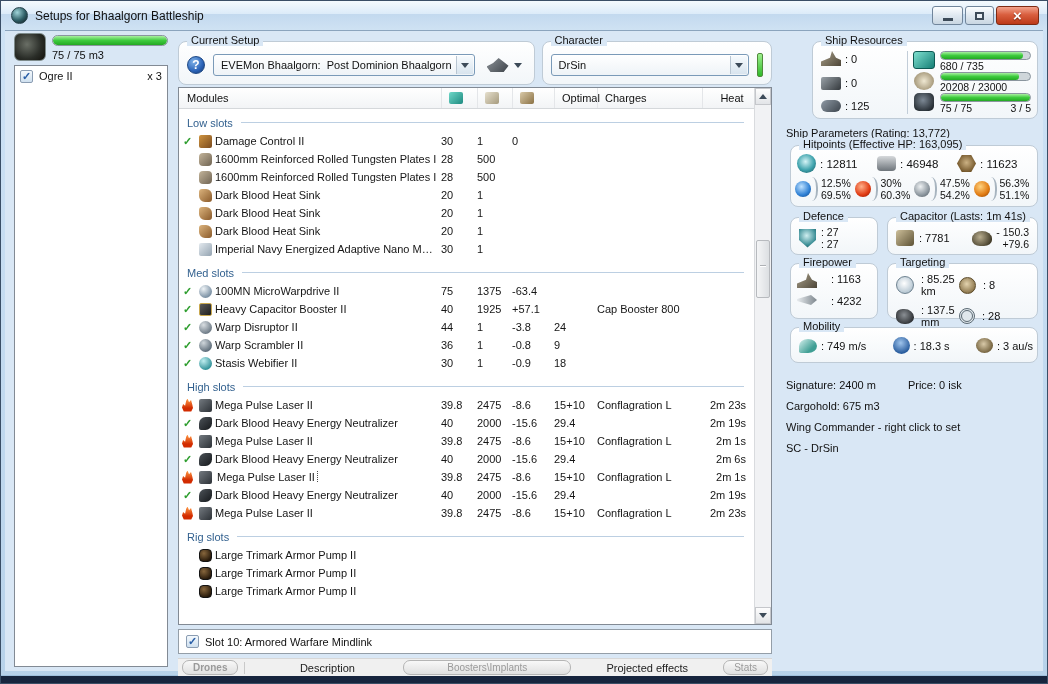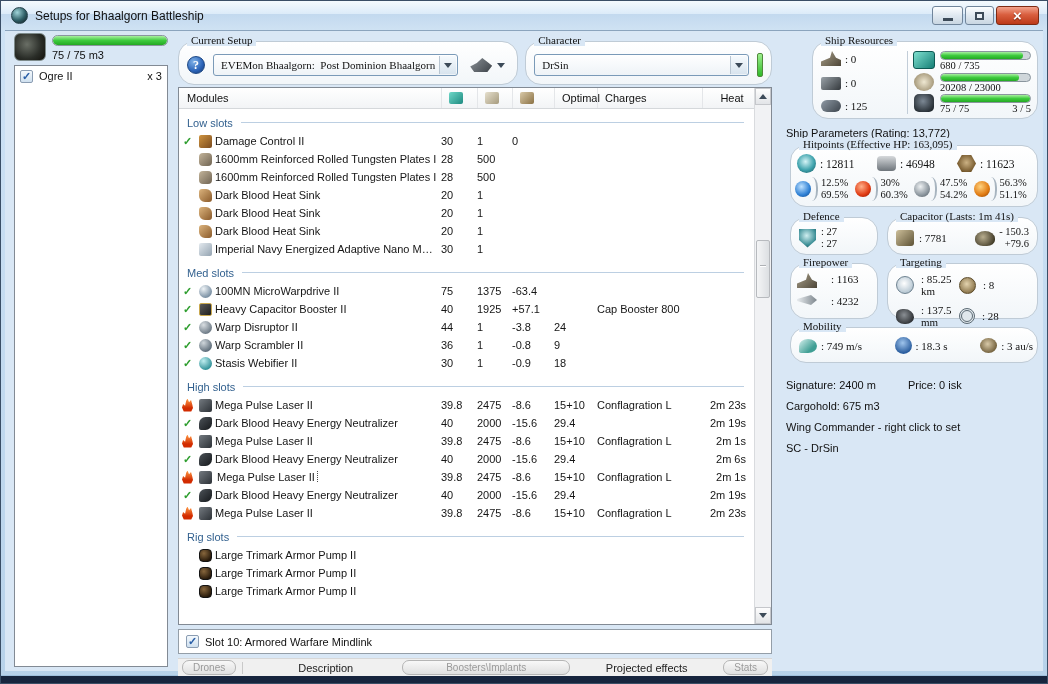--- a/index.html
+++ b/index.html
@@ -15,21 +15,21 @@
   .win-btn{height:19px;border:1px solid #70859b;border-radius:3px;margin-left:2px;
     background:linear-gradient(#fdfeff,#dfe8f0 50%,#c9d6e2);display:flex;align-items:center;justify-content:center;}
   .btn-min{width:31px;} .btn-max{width:29px;}
   .btn-close{width:43px;background:linear-gradient(#f2a38c,#d95f3f 45%,#bc3918);border-color:#7e2a12;}
   .glyph-min{width:10px;height:3px;background:#3c4a58;margin-top:7px;}
   .glyph-max{width:9px;height:8px;border:2px solid #3c4a58;background:#e8eef4;}
   .glyph-close{color:#fff;font-weight:bold;font-size:15px;line-height:15px;text-shadow:0 1px 1px #6e1d08;}
   
   .client{flex:1;margin:0 4px;background:#d9e7f5;position:relative;border-top:1px solid #8ba4bd;}
   
-  .grp{position:relative;border:1px solid #bfcbd6;border-radius:16px;background:linear-gradient(#ffffff,#f2f6f9);font-family:Liberation Serif, serif;}
+  .grp{position:relative;border:1px solid #bfcbd6;border-radius:8px;background:linear-gradient(#ffffff,#f2f6f9);}
   .grp-label{position:absolute;top:-8px;left:8px;background:#d9e7f5;padding:0 4px;font-size:11px;color:#111;white-space:nowrap;}
   
   .left-col{position:absolute;left:9px;top:2px;width:154px;bottom:4px;}
   .drone-hdr{position:relative;height:30px;}
   .drones-icon{position:absolute;left:0;top:0;width:32px;height:28px;border-radius:6px;
     background:radial-gradient(circle at 40% 40%,#6a6f66,#2a2d28 60%,#15140f 95%);border:1px solid #7d8a8a;}
   .drone-bar{position:absolute;left:38px;top:2px;right:0;height:11px;border:1px solid #8a959e;border-radius:6px;background:#cfd6da;overflow:hidden;}
   .bar-fill{height:100%;background:linear-gradient(#a8f0a0,#3ecb3e 50%,#23a823);border-radius:5px;}
   .drone-cap{position:absolute;left:38px;top:16px;font-size:11px;color:#111;}
   .drone-list{position:absolute;left:0;right:0;top:32px;bottom:0;background:#fff;border:1px solid #828a94;}
@@ -603,21 +603,21 @@
             </div>
         </div>
       </div>
 
       <div class="slot10">
         <span class="cb">✓</span>
         <span>Slot 10: Armored Warfare Mindlink</span>
       </div>
 
       <div class="bottom-bar" id="bottom-bar">
-          <button class="bb-btn" style="margin-left: 4px;">Drones</button>
+          <button class="bb-btn" style="margin-left: 4px; font-weight: bold;">Drones</button>
           <div class="bb-sep"></div>
           <span class="bb-label">Description</span>
           <button class="bb-btn bb-wide">Boosters\Implants</button>
           <span class="bb-label">Projected effects</span>
           <button class="bb-btn" style="margin-right: 4px;">Stats</button>
         </div>
     </div>
 
     <div class="right-col">
       <div class="grp grp-res">

